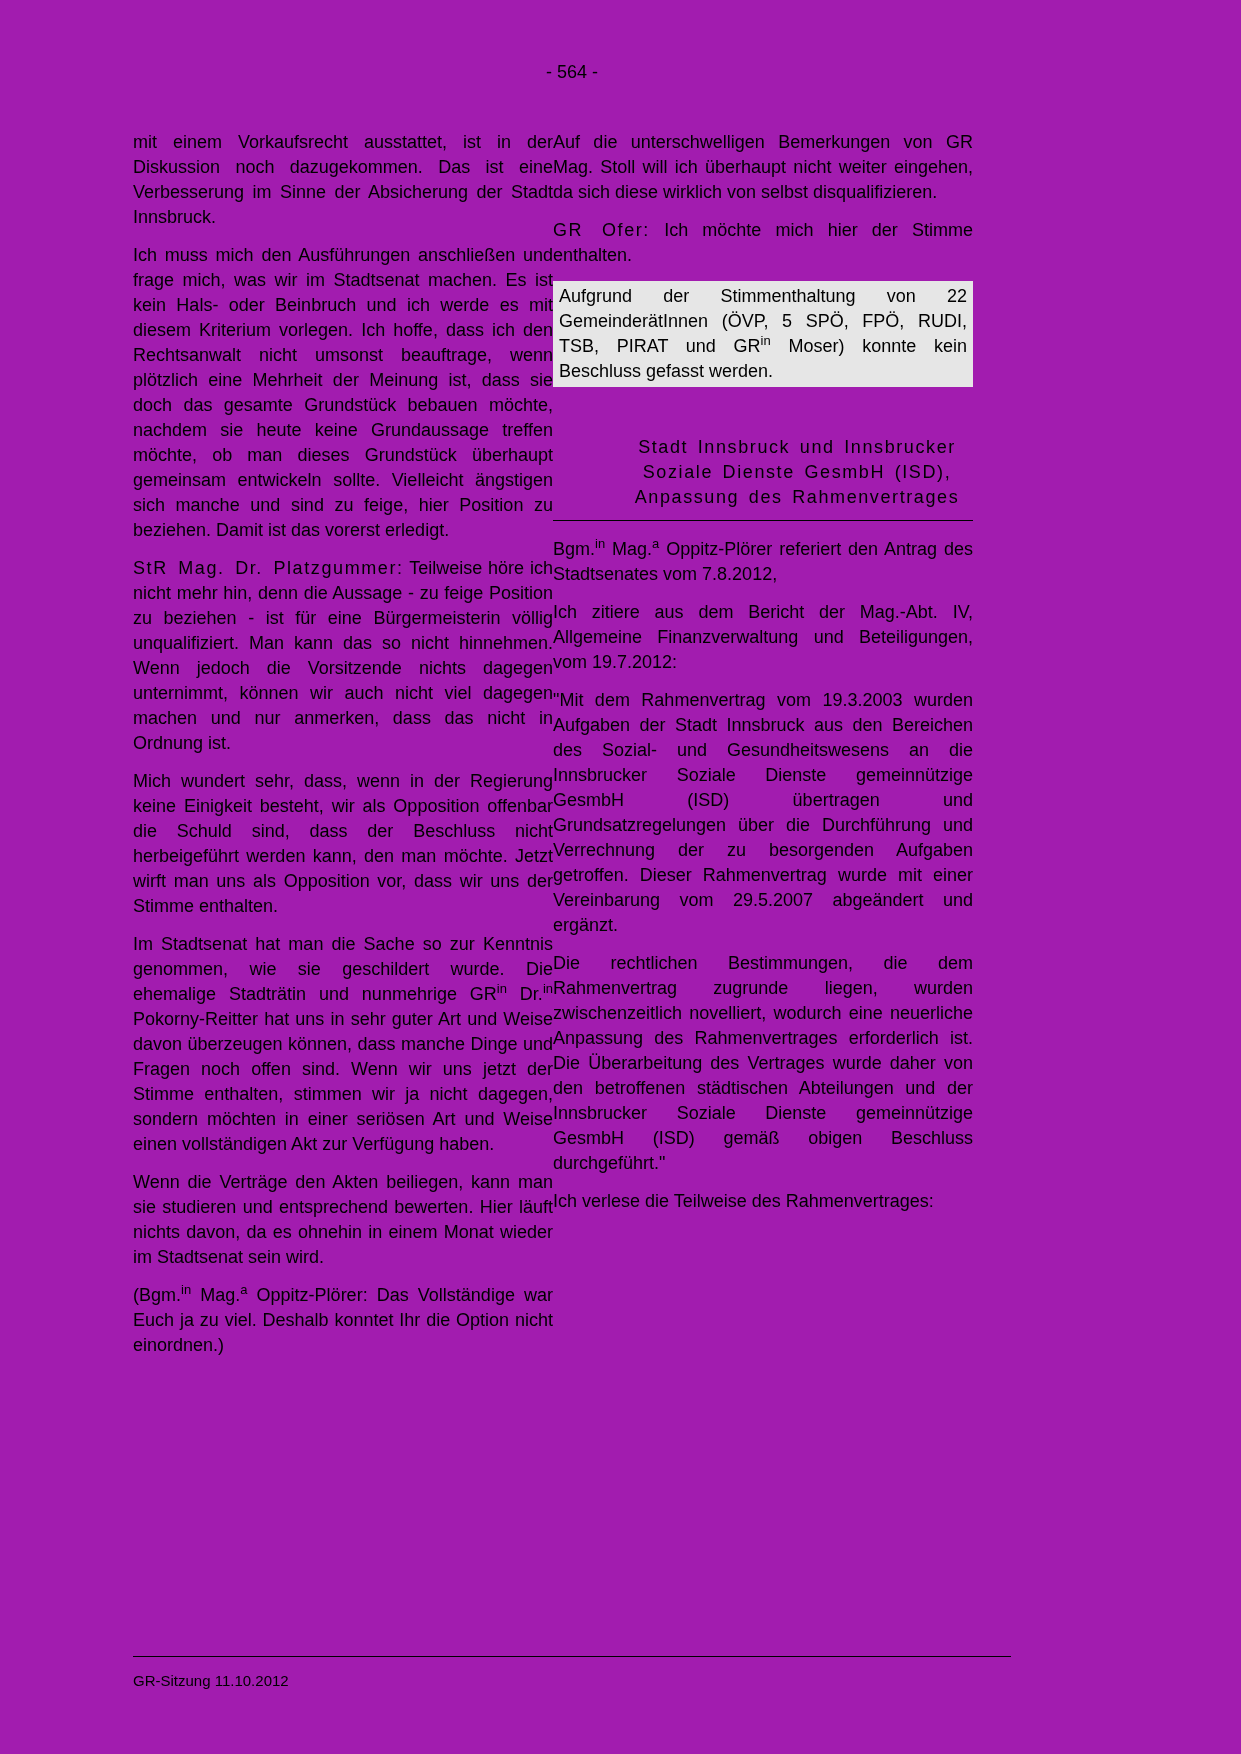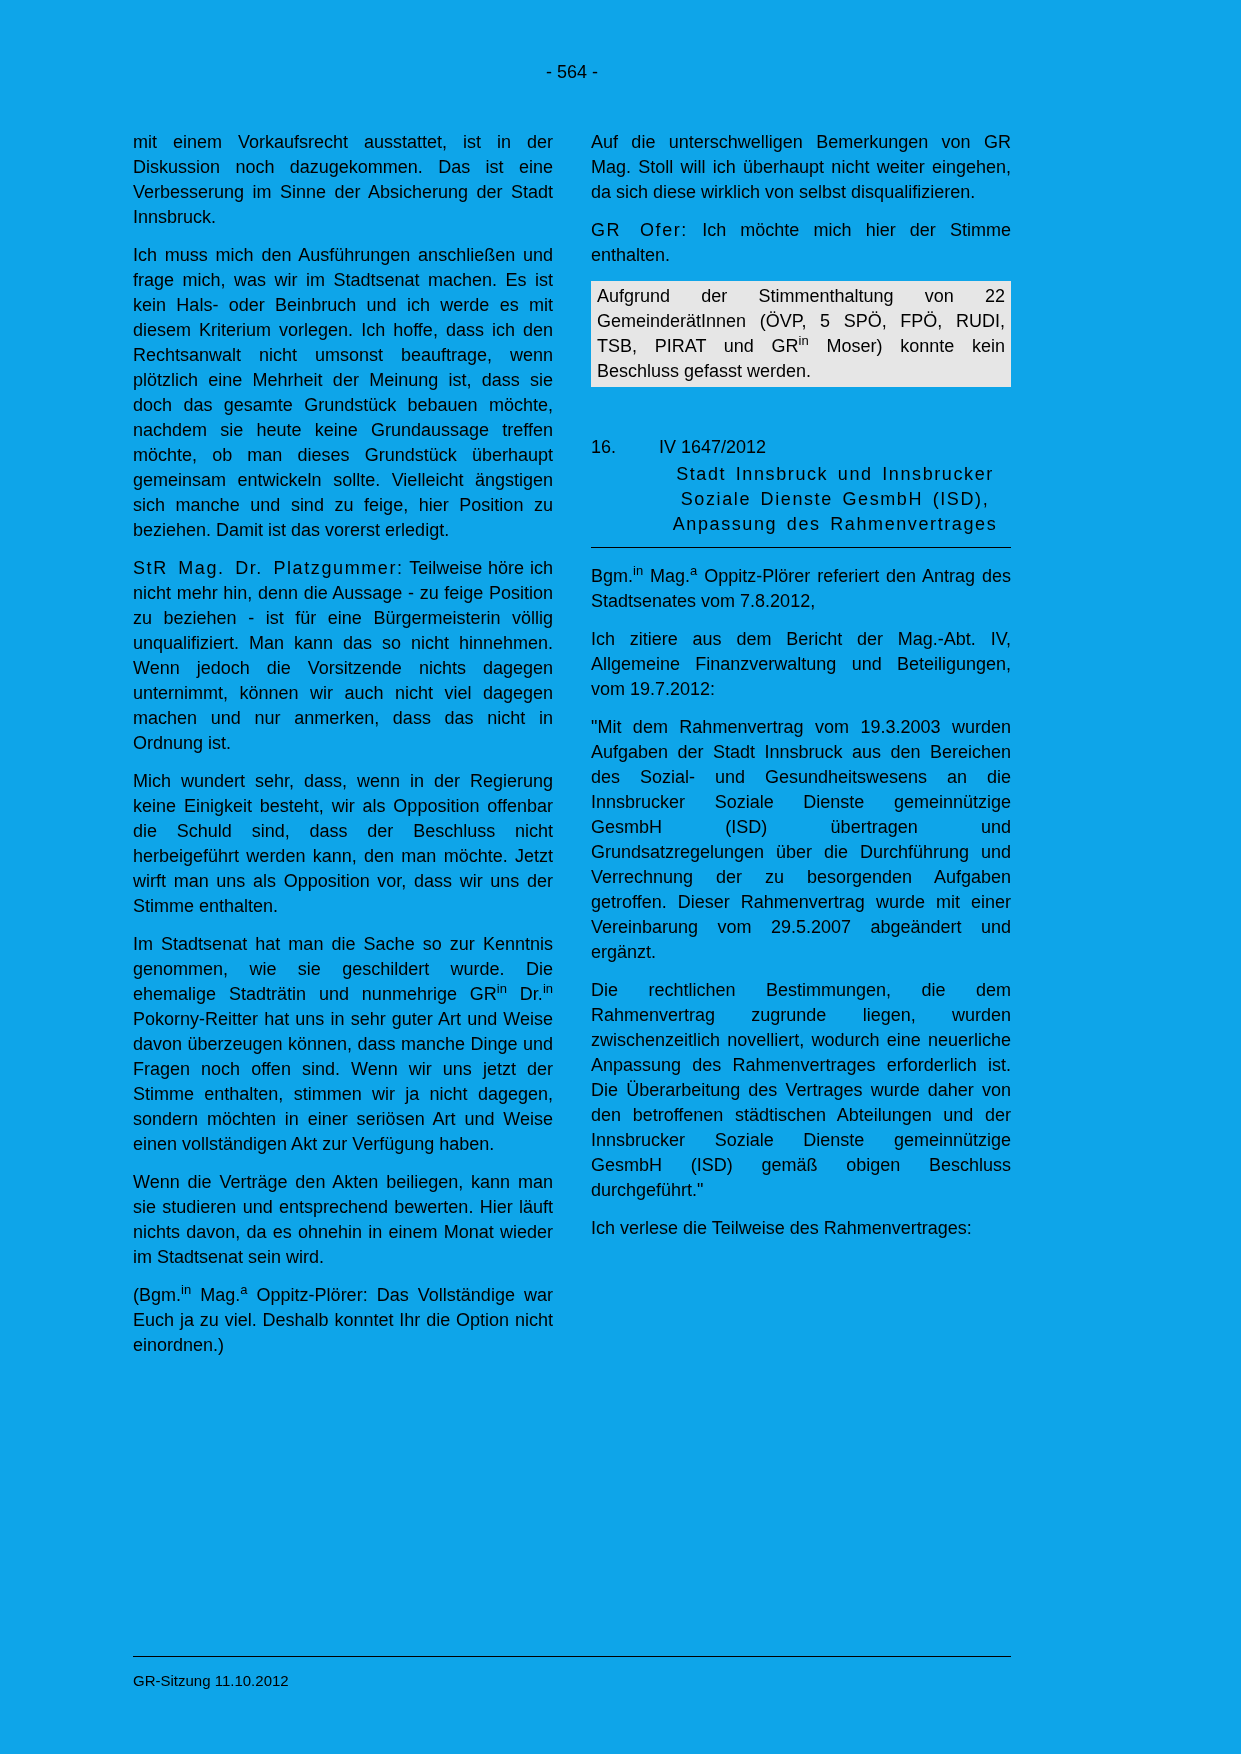--- a/index.html
+++ b/index.html
@@ -1,40 +1,39 @@
 <!DOCTYPE html>
 <html lang="de" style="--highlight: #e6e6e6;"><head>
 <meta charset="utf-8">
 <style>
   html, body { margin: 0; padding: 0; background: #ffffff; }
   .page {
     position: relative;
     width: 1241px;
     height: 1754px;
-    background: #0ea5e9;
+    background: #a21caf;
     color: #000000;
     font-family: "Liberation Sans", "DejaVu Sans", sans-serif;
     font-size: 18px;
     line-height: 25px;
     overflow: hidden;
   }
   .page-number {
     position: absolute;
     top: 60px;
     left: 133px;
     width: 878px;
     text-align: center;
   }
   .content {
     position: absolute;
     top: 130px;
     left: 133px;
     width: 878px;
     display: flex;
-    gap: 38px;
   }
   .col { width: 420px; }
   .para {
     margin: 0 0 13px 0;
     text-align: justify;
     hyphens: auto;
   }
   .para.highlight {
     background: var(--highlight, #e6e6e6);
     padding: 3px 6px;
@@ -78,24 +77,20 @@
         <div class="para"><span>Mich wundert sehr, dass, wenn in der Regierung keine Einigkeit besteht, wir als Opposition offenbar die Schuld sind, dass der Beschluss nicht herbeigeführt werden kann, den man möchte. Jetzt wirft man uns als Opposition vor, dass wir uns der Stimme enthalten.</span></div>
         <div class="para"><span>Im Stadtsenat hat man die Sache so zur Kenntnis genommen, wie sie geschildert wurde. Die ehemalige Stadträtin und nunmehrige GR</span><sup>in</sup><span> Dr.</span><sup>in</sup><span> Pokorny-Reitter hat uns in sehr guter Art und Weise davon überzeugen können, dass manche Dinge und Fragen noch offen sind. Wenn wir uns jetzt der Stimme enthalten, stimmen wir ja nicht dagegen, sondern möchten in einer seriösen Art und Weise einen vollständigen Akt zur Verfügung haben.</span></div>
         <div class="para"><span>Wenn die Verträge den Akten beiliegen, kann man sie studieren und entsprechend bewerten. Hier läuft nichts davon, da es ohnehin in einem Monat wieder im Stadtsenat sein wird.</span></div>
         <div class="para"><span>(Bgm.</span><sup>in</sup><span> Mag.</span><sup>a</sup><span> Oppitz-Plörer: Das Vollständige war Euch ja zu viel. Deshalb konntet Ihr die Option nicht einordnen.)</span></div>
       </div>
     <div class="col">
         <div class="para"><span>Auf die unterschwelligen Bemerkungen von GR Mag. Stoll will ich überhaupt nicht weiter eingehen, da sich diese wirklich von selbst disqualifizieren.</span></div>
         <div class="para"><span class="spaced">GR Ofer:</span><span> Ich möchte mich hier der Stimme enthalten.</span></div>
         <div class="para highlight"><span>Aufgrund der Stimmenthaltung von 22 GemeinderätInnen (ÖVP, 5 SPÖ, FPÖ, RUDI, TSB, PIRAT und GR</span><sup>in</sup><span> Moser) konnte kein Beschluss gefasst werden.</span></div>
         <div class="agenda-item">
-          <div class="agenda-head">
-            <span class="agenda-number">16.</span>
-            <span class="agenda-code">IV 1647/2012</span>
-          </div>
           <div class="agenda-title spaced">Stadt Innsbruck und Innsbrucker Soziale Dienste GesmbH (ISD), Anpassung des Rahmenvertrages</div>
         </div>
         <div class="para"><span>Bgm.</span><sup>in</sup><span> Mag.</span><sup>a</sup><span> Oppitz-Plörer referiert den Antrag des Stadtsenates vom 7.8.2012,</span></div>
         <div class="para"><span>Ich zitiere aus dem Bericht der Mag.-Abt. IV, Allgemeine Finanzverwaltung und Beteiligungen, vom 19.7.2012:</span></div>
         <div class="para"><span>"Mit dem Rahmenvertrag vom 19.3.2003 wurden Aufgaben der Stadt Innsbruck aus den Bereichen des Sozial- und Gesundheitswesens an die Innsbrucker Soziale Dienste gemeinnützige GesmbH (ISD) übertragen und Grundsatzregelungen über die Durchführung und Verrechnung der zu besorgenden Aufgaben getroffen. Dieser Rahmenvertrag wurde mit einer Vereinbarung vom 29.5.2007 abgeändert und ergänzt.</span></div>
         <div class="para"><span>Die rechtlichen Bestimmungen, die dem Rahmenvertrag zugrunde liegen, wurden zwischenzeitlich novelliert, wodurch eine neuerliche Anpassung des Rahmenvertrages erforderlich ist. Die Überarbeitung des Vertrages wurde daher von den betroffenen städtischen Abteilungen und der Innsbrucker Soziale Dienste gemeinnützige GesmbH (ISD) gemäß obigen Beschluss durchgeführt."</span></div>
         <div class="para"><span>Ich verlese die Teilweise des Rahmenvertrages:</span></div>
       </div>
   </div>
   <div class="footer">

